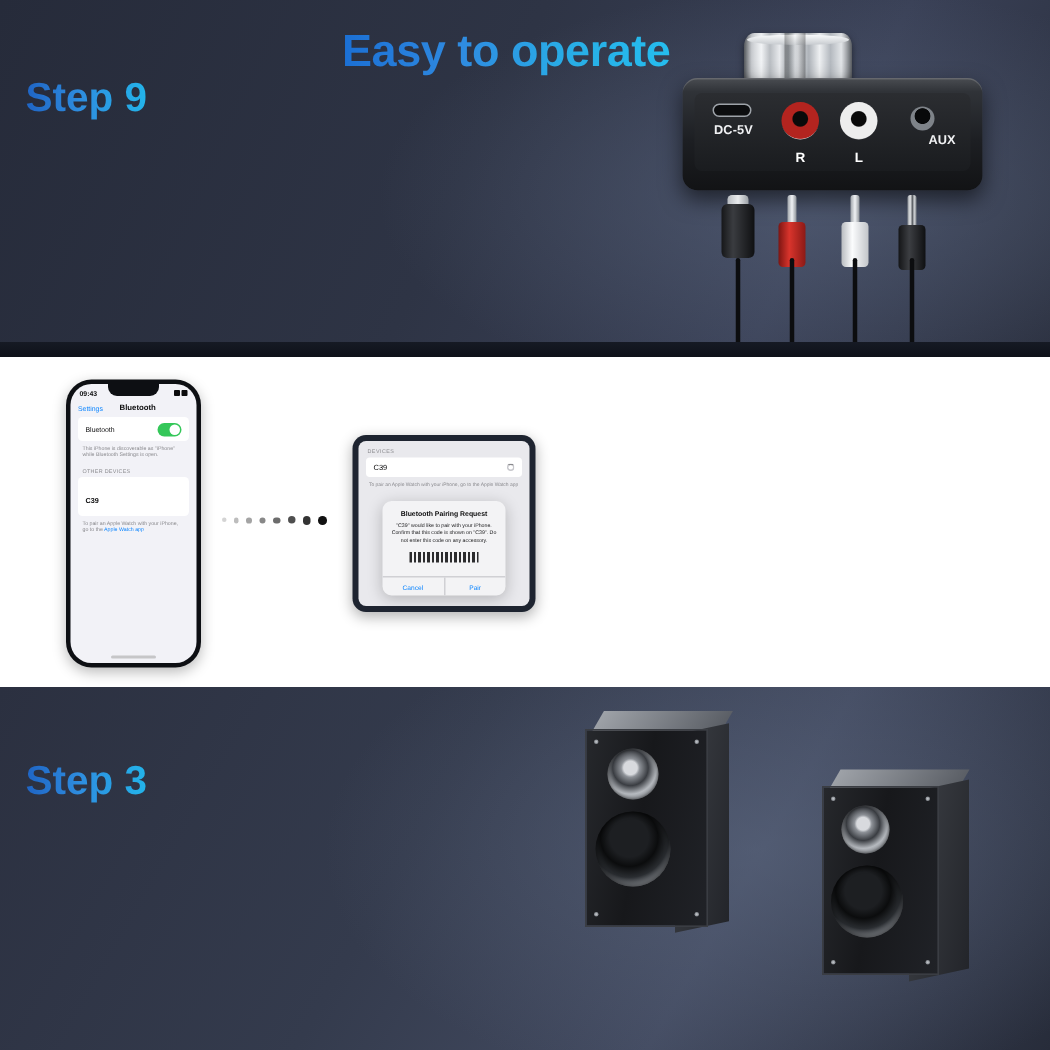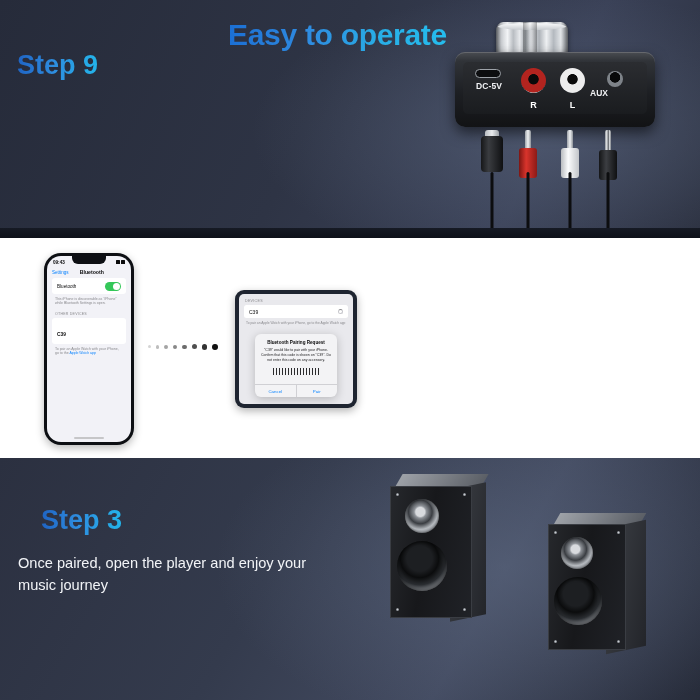--- a/index.html
+++ b/index.html
@@ -84,21 +84,21 @@
   .rca-l { left:97px; background:radial-gradient(circle at 50% 45%,#0a0a0a 0 26%,#ededed 30% 70%,#c8cacc 73% 100%); }
   .rca-lbl {
     position:absolute; top:38px; width:25px; text-align:center;
     font-size:9px; font-weight:bold; color:#ffffff;
   }
   .aux-jack {
     position:absolute; left:144px; top:9px; width:16px; height:16px; border-radius:50%;
     background:radial-gradient(circle at 50% 40%,#08090a 0 40%,#7e8389 44% 100%);
   }
   .lbl-aux {
-    position:absolute; left:119px; top:26px; width:34px; text-align:center;
+    position:absolute; left:148px; top:26px; width:34px; text-align:center;
     font-size:8.5px; font-weight:bold; color:#f0f1f3;
   }
 
   
   .cables { position:absolute; left:0; top:108px; width:200px; height:110px; }
   .cable { position:absolute; top:0; }
   .cable-cord {
     position:absolute; left:50%; transform:translateX(-50%); top:42px;
     width:3px; height:60px; background:#0c0d0f; border-radius:2px;
   }
@@ -248,21 +248,21 @@
   .dlg-btn + .dlg-btn { border-left:.6px solid #d0d0d4; }
 
   
   .panel3 {
     position:absolute; left:0; top:458px; width:700px; height:242px;
     background:
       radial-gradient(ellipse 400px 230px at 72% 45%, rgba(96,108,132,0.5) 0%, rgba(52,59,77,0) 72%),
       linear-gradient(120deg,#2b3040 0%,#343b4d 40%,#434b61 68%,#272c3a 100%);
     overflow:hidden;
   }
-  .s3-head { position:absolute; left:17px; top:505px;margin-left:24px; }
+  .s3-head { position:absolute; left:17px; top:505px; }
   .s3-body {
     position:absolute; left:18px; top:552px; width:300px;
     font-size:14.6px; line-height:1.53; color:#f2f4f7;
   }
 
   
   .spk { position:absolute; border-radius:2px; }
   .spk-front {
     position:absolute; left:0; top:0; width:100%; height:100%;
     background:linear-gradient(100deg,#26282c 0%,#17181b 45%,#202227 100%);
@@ -437,15 +437,14 @@
         <span class="screw" style="left:5px;top:6px"></span>
         <span class="screw" style="right:5px;top:6px"></span>
         <span class="screw" style="left:5px;bottom:6px"></span>
         <span class="screw" style="right:5px;bottom:6px"></span>
       </div>
     </div>
 
   </section>
 
   <div class="step-head s3-head">Step 3</div>
-  <div class="s3-body">Once paired, open the player and enjoy your music journey</div>
 
 </div>
 
 </body></html>

